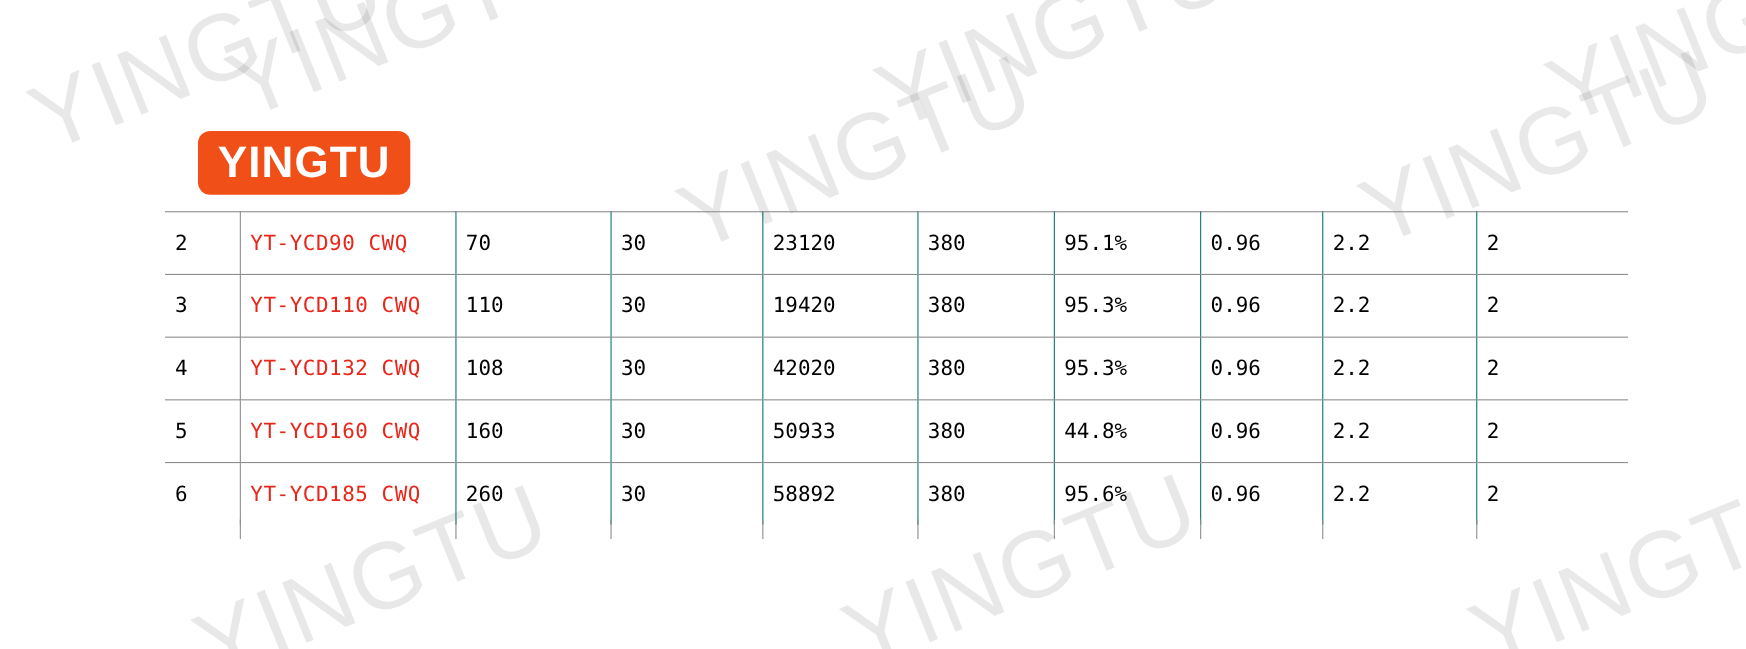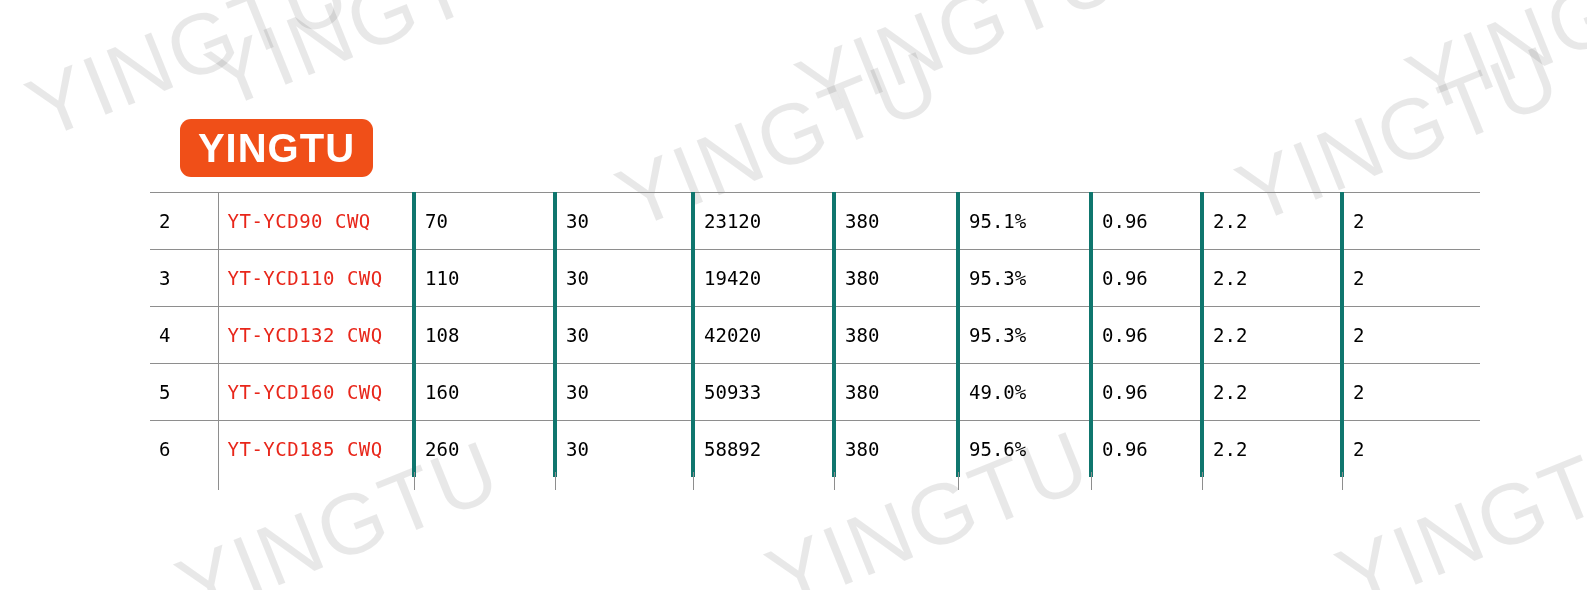--- a/index.html
+++ b/index.html
@@ -82,21 +82,21 @@
   #spec-table {
     position: absolute;
     left: 150px;
     top: 192px;
     width: 1330px;
     border-collapse: collapse;
     table-layout: fixed;
   }
   #spec-table td {
     height: 56px;
-    border-right: 4px solid #0f766e;
+    border-right: 1px solid #0f766e;
     border-bottom: 1px solid #8e8e8e;
     padding: 0 0 0 9px;
     font-family: "DejaVu Sans Mono", monospace;
     font-size: 19px;
     color: #000000;
     vertical-align: middle;
     white-space: nowrap;
   }
   #spec-table tr:first-child td {
     border-top: 1px solid #8e8e8e;
@@ -202,21 +202,21 @@
           <td>2.2</td>
           <td class="col-last">2</td>
         </tr>
         <tr>
           <td class="col-no">5</td>
           <td class="col-model">YT-YCD160 CWQ</td>
           <td>160</td>
           <td>30</td>
           <td>50933</td>
           <td>380</td>
-          <td>49.0%</td>
+          <td>44.8%</td>
           <td>0.96</td>
           <td>2.2</td>
           <td class="col-last">2</td>
         </tr>
         <tr>
           <td class="col-no">6</td>
           <td class="col-model">YT-YCD185 CWQ</td>
           <td>260</td>
           <td>30</td>
           <td>58892</td>

